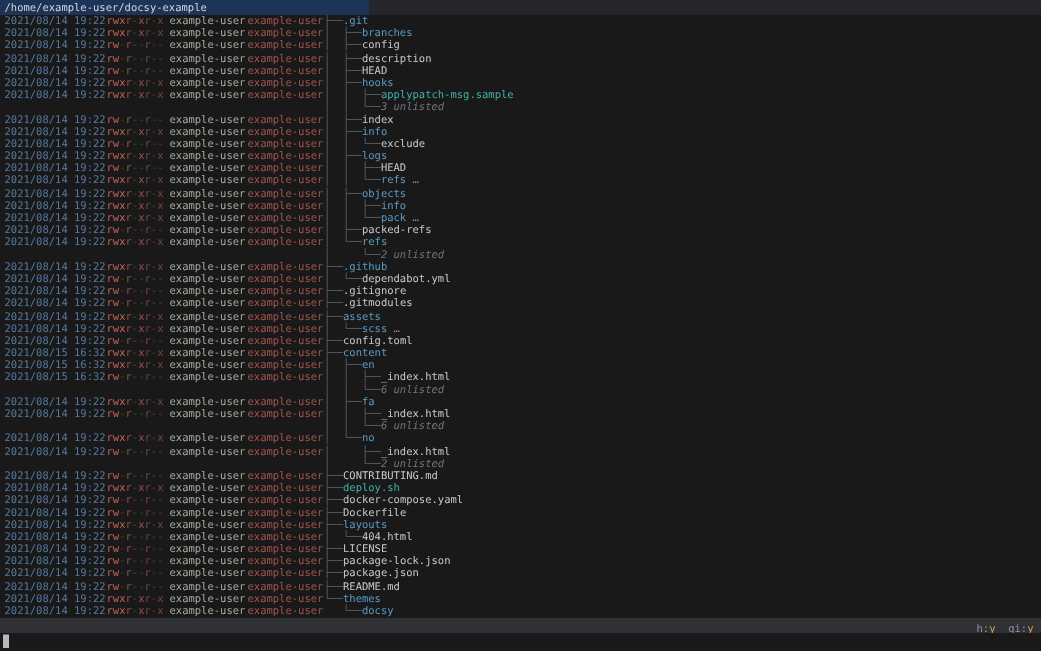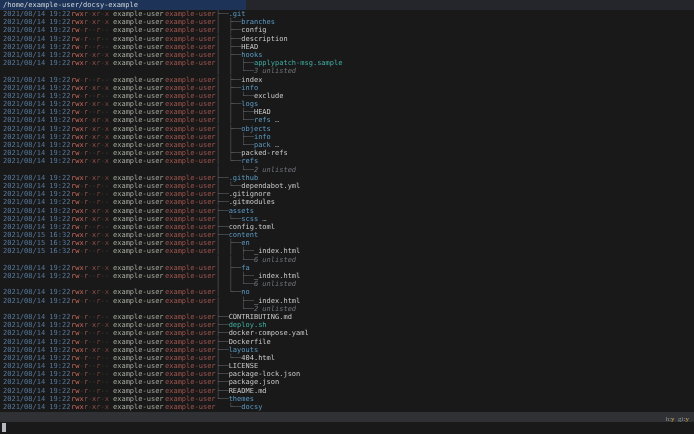--- a/index.html
+++ b/index.html
@@ -23,21 +23,21 @@
   .pf{color:#5d6166}
   .nm.dir{color:#5c9bc6}
   .nm.exe{color:#41b1a6}
   .nm.file{color:#c9c9c9}
   .nm.unlisted{color:#71757a;font-style:italic}
   .sx{color:#8a8f98}
   
   .status{height:10px;line-height:10px;background:#2f3134;color:#c3c6ca;
     padding-left:3px;white-space:pre;position:relative;}
   .key{color:#d7a44a}
-  .flags{position:absolute;right:5px;top:2px;height:10px;line-height:10px;font-family:Liberation Serif, serif;}
+  .flags{position:absolute;right:5px;top:2px;height:10px;line-height:10px;}
   .flag-label{color:#8d929b}
   .flag-value{color:#d7a44a}
   
   .inputline{position:relative;height:12px;background:#191919;}
   .cursor{position:absolute;left:2px;top:1px;width:4px;height:9px;background:#b6bac0;}
 </style>
 </head>
 <body>
 
 <div class="screen">

